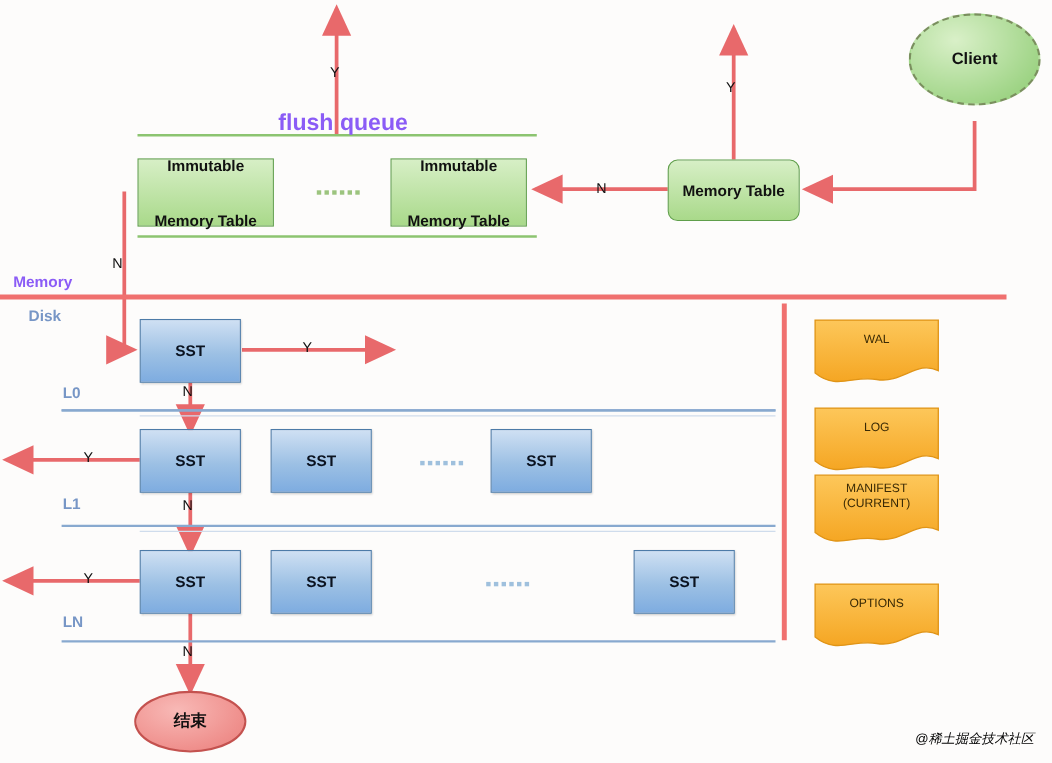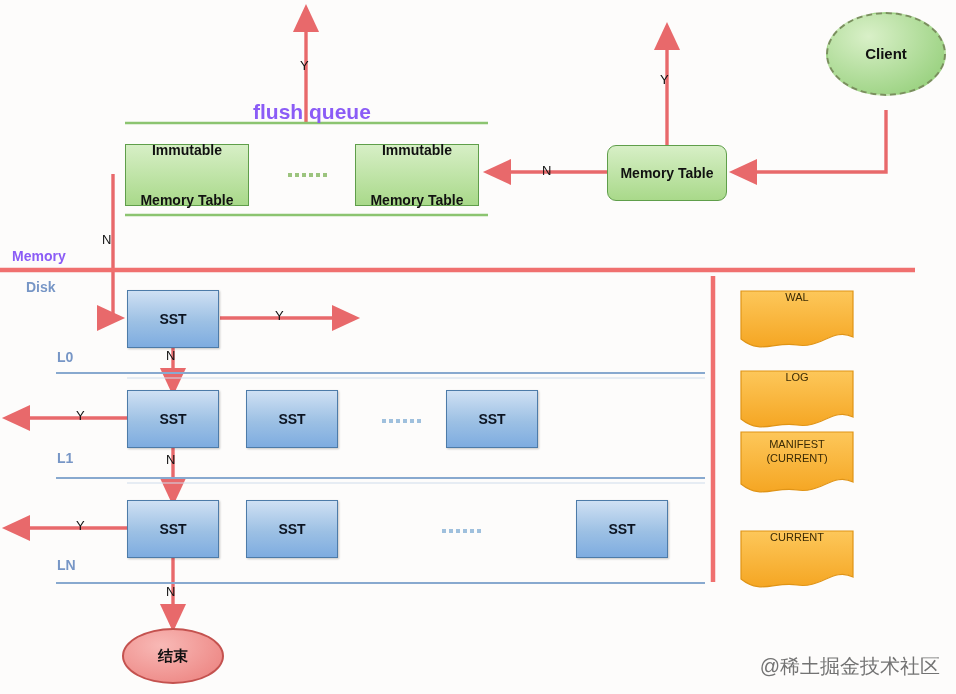--- a/index.html
+++ b/index.html
@@ -25,36 +25,36 @@
        border:1.6px solid #4d7ba8;color:#0b1320;font-weight:bold;font-size:14px;
        box-shadow:1px 1px 2px rgba(0,0,0,.22);}
 
   
   .endnode{border-radius:50%;
            background:radial-gradient(ellipse at 38% 30%,#f8b9b6 0%,#ef8f8c 70%,#e8807d 100%);
            border:2px solid #c4524f;color:#111;font-weight:bold;font-size:15px;}
 
   
   .docshape{position:absolute;}
-  .docshape .label{position:absolute;left:0;right:0;top:4px;text-align:center;
+  .docshape .label{position:absolute;left:0;right:0;top:16px;text-align:center;
                    font-size:11px;color:#3a2a05;line-height:1.25;font-weight:500;}
 
   
   .lbl{position:absolute;font-size:13px;color:#111;}
   .green-label{position:absolute;color:#8b5cf6;font-weight:bold;font-size:14px;}
   .blue-label{position:absolute;color:#7796c6;font-weight:bold;font-size:14px;}
   .flushq{position:absolute;color:#8b5cf6;font-weight:bold;font-size:21px;}
 
   
   .dots{position:absolute;display:flex;gap:3px;align-items:center;}
   .dots i{display:block;width:4px;height:4px;}
   .dots.green i{background:#9cc47e;}
   .dots.blue i{background:#9fc0dd;}
 
-  .watermark{position:absolute;right:16px;bottom:14px;color:#737373;font-size:20px;}
+  .watermark{position:absolute;right:16px;bottom:14px;color:#000000;font-size:12px;font-style:italic;}
 </style>
 </head>
 <body>
 
 <div id="stage">
 
   <svg id="wires" viewBox="0 0 956 694">
     <defs>
       <marker id="ah" markerWidth="9" markerHeight="9" refX="7.2" refY="4.5" orient="auto">
         <path d="M0,0.6 L8.4,4.5 L0,8.4 Z" fill="#e8696b"></path>
@@ -207,21 +207,21 @@
     <div class="label" style="top:10px;">
       <span>MANIFEST</span><br>
       <span>(CURRENT)</span>
     </div>
   </div>
 
   <div class="docshape" style="left:737px;top:527px;width:120px;height:66px;">
     <svg width="120" height="66" viewBox="0 0 120 66">
       <path d="M4,4 H116 V50 C96,40 84,62 60,58 C38,54 24,68 4,52 Z" fill="url(#og1)" stroke="#e09416" stroke-width="1.2"></path>
     </svg>
-    <div class="label">CURRENT</div>
+    <div class="label">OPTIONS</div>
   </div>
 
   <div class="lbl" style="left:660px;top:72px;">Y</div>
   <div class="lbl" style="left:542px;top:163px;">N</div>
   <div class="lbl" style="left:300px;top:58px;">Y</div>
   <div class="lbl" style="left:102px;top:232px;">N</div>
   <div class="lbl" style="left:275px;top:308px;">Y</div>
   <div class="lbl" style="left:166px;top:348px;">N</div>
   <div class="lbl" style="left:76px;top:408px;">Y</div>
   <div class="lbl" style="left:166px;top:452px;">N</div>

